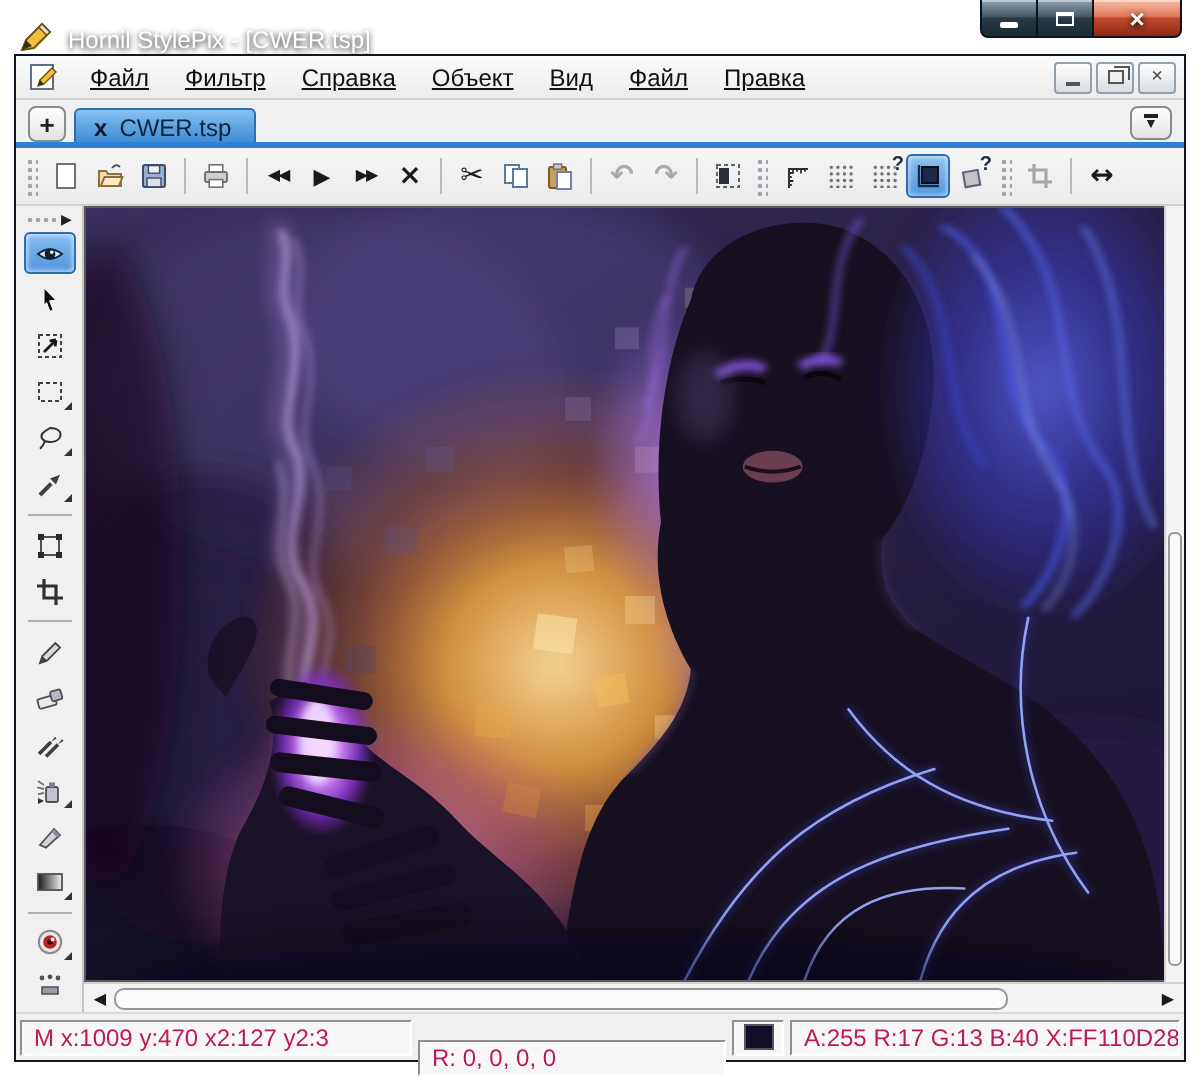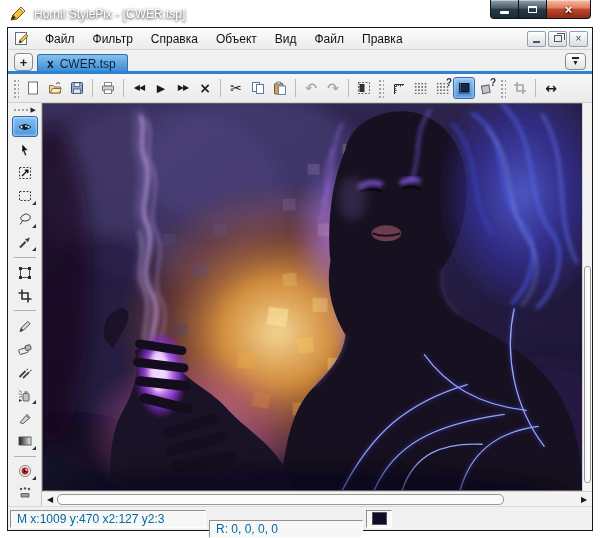--- a/index.html
+++ b/index.html
@@ -1,37 +1,37 @@
 <!DOCTYPE html>
 <html><head>
 <meta charset="utf-8">
 <style>
   html,body{margin:0;padding:0;background:#fff;font-family:"Liberation Sans",sans-serif;}
   *{box-sizing:border-box;}
   .window{width:600px;height:538px;border-radius:6px 6px 4px 4px;position:relative;overflow:hidden;
     background:linear-gradient(180deg,#8a97a4 0px,#55märk 0,#55667a 6px,#2c3e4e 24px,#17242f 80px,#101c26 460px,#0b151e 538px);
     box-shadow:inset 0 0 0 1px rgba(255,255,255,.18);}
   
-  .titlebar{height:27px;display:flex;align-items:center;padding-left:9px;color:#fff;font-size:12px;position:relative;text-shadow:0 1px 3px #000;}
+  .titlebar{height:27px;display:flex;align-items:flex-end;padding-left:9px;color:#fff;font-size:12px;position:relative;text-shadow:0 1px 3px #000;}
   .pencil-ic{width:18px;height:16px;margin-right:7px;flex:0 0 auto;}
   .capbtns{position:absolute;top:0;right:9px;display:flex;}
   .capbtn{height:19px;border:1px solid #0b131b;border-top:none;display:flex;align-items:center;justify-content:center;
     background:linear-gradient(#93a1ae,#4a5a66 45%,#2b3b46 50%,#1b2b36);box-shadow:inset 0 1px 0 rgba(255,255,255,.45);color:#fff;cursor:default;}
   .capbtn.minb{width:29px;border-radius:0 0 0 4px;}
   .capbtn.maxb{width:27px;border-left:none;border-right:none;}
   .capbtn.closeb{width:45px;border-radius:0 0 4px 0;background:linear-gradient(#f6bca6,#e07c5c 45%,#c24a2e 50%,#8c2a14);font-weight:bold;}
   .min-glyph{display:block;width:9px;height:3px;background:#fff;border-radius:1px;margin-top:6px;}
   .max-glyph{display:block;width:9px;height:7px;border:1px solid #fff;border-top-width:2px;background:transparent;}
   .close-glyph{font-size:13px;line-height:1;}
   
   .content{position:absolute;left:7px;right:7px;top:27px;bottom:7px;background:#f0f0f0;border:1px solid #0d1822;display:flex;flex-direction:column;}
   
   .menubar{height:22px;display:flex;align-items:center;background:linear-gradient(#fbfbfb,#ececec);border-bottom:1px solid #d4d4d4;font-size:12px;color:#111;padding:0 4px;}
   .appicon{width:16px;height:15px;margin:0 6px 0 2px;}
-  .menuitem{padding:2px 9px;border-radius:2px;cursor:default;}
+  .menuitem{padding:2px 9px;border-radius:2px;cursor:default;text-decoration:underline;}
   .mdibtns{margin-left:auto;display:flex;gap:2px;}
   .mdibtn{width:19px;height:16px;border:1px solid #93a0ad;border-radius:2px;background:linear-gradient(#fefefe,#d9dde1);display:flex;align-items:center;justify-content:center;color:#444;font-size:10px;line-height:1;}
   .mdi-min{width:7px;height:2px;background:#555;margin-top:7px;}
   .mdi-restore{width:8px;height:7px;border:1px solid #555;position:relative;background:#eee;}
   .mdi-restore:before{content:"";position:absolute;left:2px;top:-3px;width:7px;height:6px;border:1px solid #555;border-bottom:none;border-left:none;}
   
   .tabbar{height:24px;background:#eef0f2;display:flex;align-items:flex-end;position:relative;padding:0 3px;}
   .tabstrip-line{position:absolute;left:0;right:0;bottom:0;height:3px;background:#2f81d8;}
   .addtab{width:19px;height:18px;margin:0 4px 3px 3px;border:1px solid #8a8a8a;border-radius:4px;background:linear-gradient(#fff,#e2e2e2);display:flex;align-items:center;justify-content:center;font-size:13px;font-weight:bold;color:#222;line-height:1;}
   .tab{height:20px;margin-bottom:0;display:flex;align-items:center;gap:6px;padding:0 11px 2px 9px;border:1px solid #2f6fae;border-bottom:none;border-radius:3px 3px 0 0;
@@ -65,21 +65,21 @@
   .canvaswrap{flex:1;display:grid;grid-template-columns:1fr 10px;grid-template-rows:1fr 15px;background:#f0f0f0;min-width:0;}
   .image-area{grid-column:1;grid-row:1;border:1px solid #5a5a5a;border-right:none;overflow:hidden;background:#14101f;}
   .image-area svg{display:block;width:100%;height:100%;}
   .vscroll{grid-column:2;grid-row:1;background:#f3f3f3;border-left:1px solid #d2d2d2;position:relative;}
   .vthumb{position:absolute;left:1px;right:1px;top:42%;height:56%;border:1px solid #979797;border-radius:3px;background:#fbfbfb;}
   .hscroll{grid-column:1 / span 2;grid-row:2;background:#f3f3f3;border-top:1px solid #d2d2d2;display:flex;align-items:center;padding:0 3px;}
   .scrollarrow{font-family:"DejaVu Sans",sans-serif;font-size:8px;color:#1a1a1a;width:10px;text-align:center;}
   .htrack{flex:1;height:13px;position:relative;margin:0 2px;}
   .hthumb{position:absolute;left:0;top:1px;width:86%;height:11px;border:1px solid #979797;border-radius:5px;background:#fbfbfb;}
   
-  .statusbar{height:24px;display:flex;align-items:center;gap:3px;background:#f0f0f0;border-top:1px solid #dadada;padding:2px 2px;font-size:12px;color:#0369a1;}
+  .statusbar{height:24px;display:flex;align-items:center;gap:3px;background:#f0f0f0;border-top:1px solid #dadada;padding:2px 2px;font-size:12px;color:#be185d;}
   .spanel{height:18px;display:flex;align-items:center;padding:0 6px;background:#f7f7f7;border:1px solid;border-color:#8f8f8f #ffffff #ffffff #8f8f8f;white-space:nowrap;overflow:hidden;}
   .sp1{flex:0 0 196px;}
   .sp2{flex:0 0 154px;margin-top:20px;}
   .spsw{flex:0 0 26px;justify-content:center;padding:0;}
   .sp3{flex:1;}
   .swatch{width:15px;height:13px;border:1px solid #555;background:#110D28;}
   .icon-svg{display:block;}
 </style>
 </head>
 <body>
@@ -546,16 +546,19 @@
     <div class="statusbar">
       <div class="spanel sp1">
           <span>M x:1009 y:470 x2:127 y2:3</span>
         </div>
       <div class="spanel sp2">
           <span>R: 0, 0, 0, 0</span>
         </div>
       <div class="spanel spsw">
           <span class="swatch" style="background: rgb(17, 13, 40);"></span>
         </div>
+      <div class="spanel sp3">
+          <span>A:255 R:17 G:13 B:40 X:FF110D28</span>
+        </div>
     </div>
 
   </div>
 </div>
 
 </body></html>

